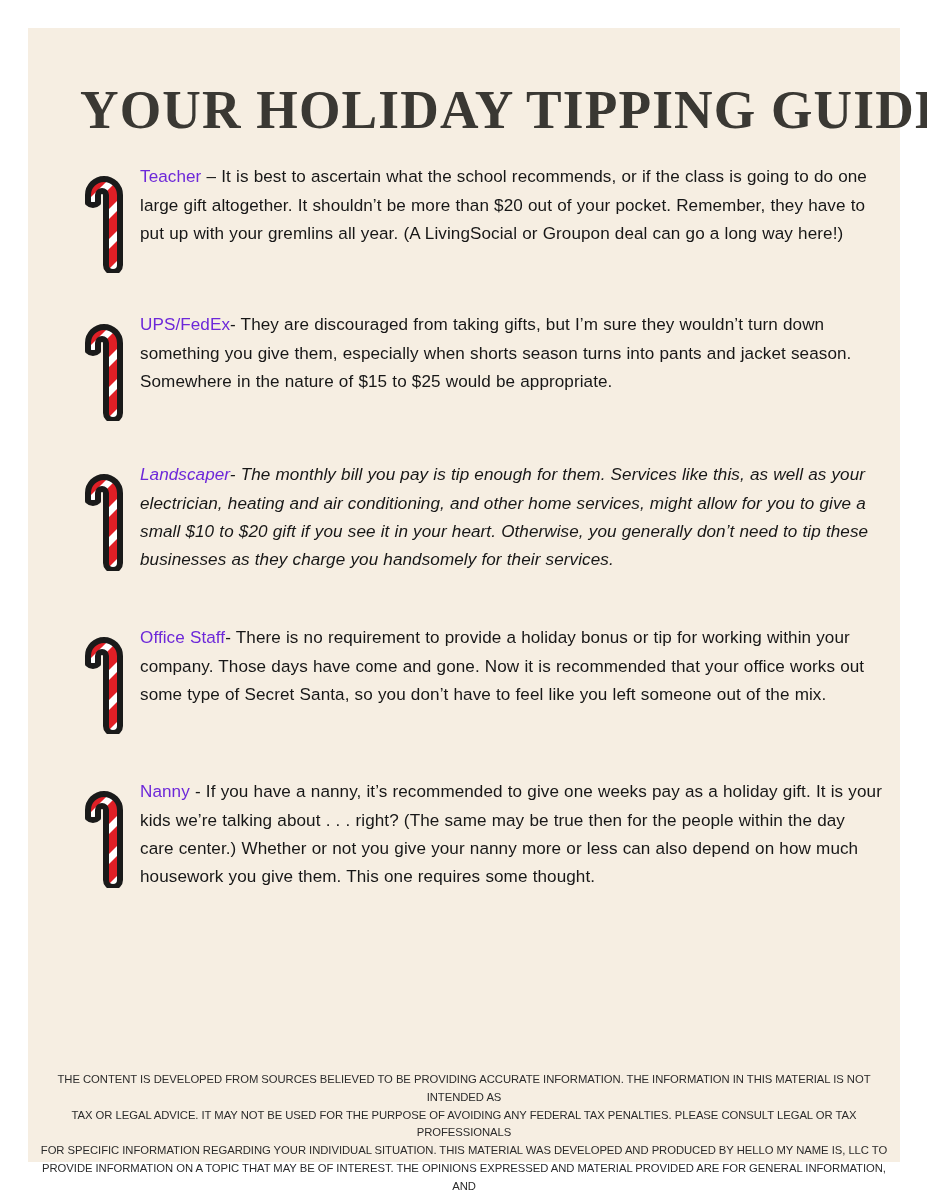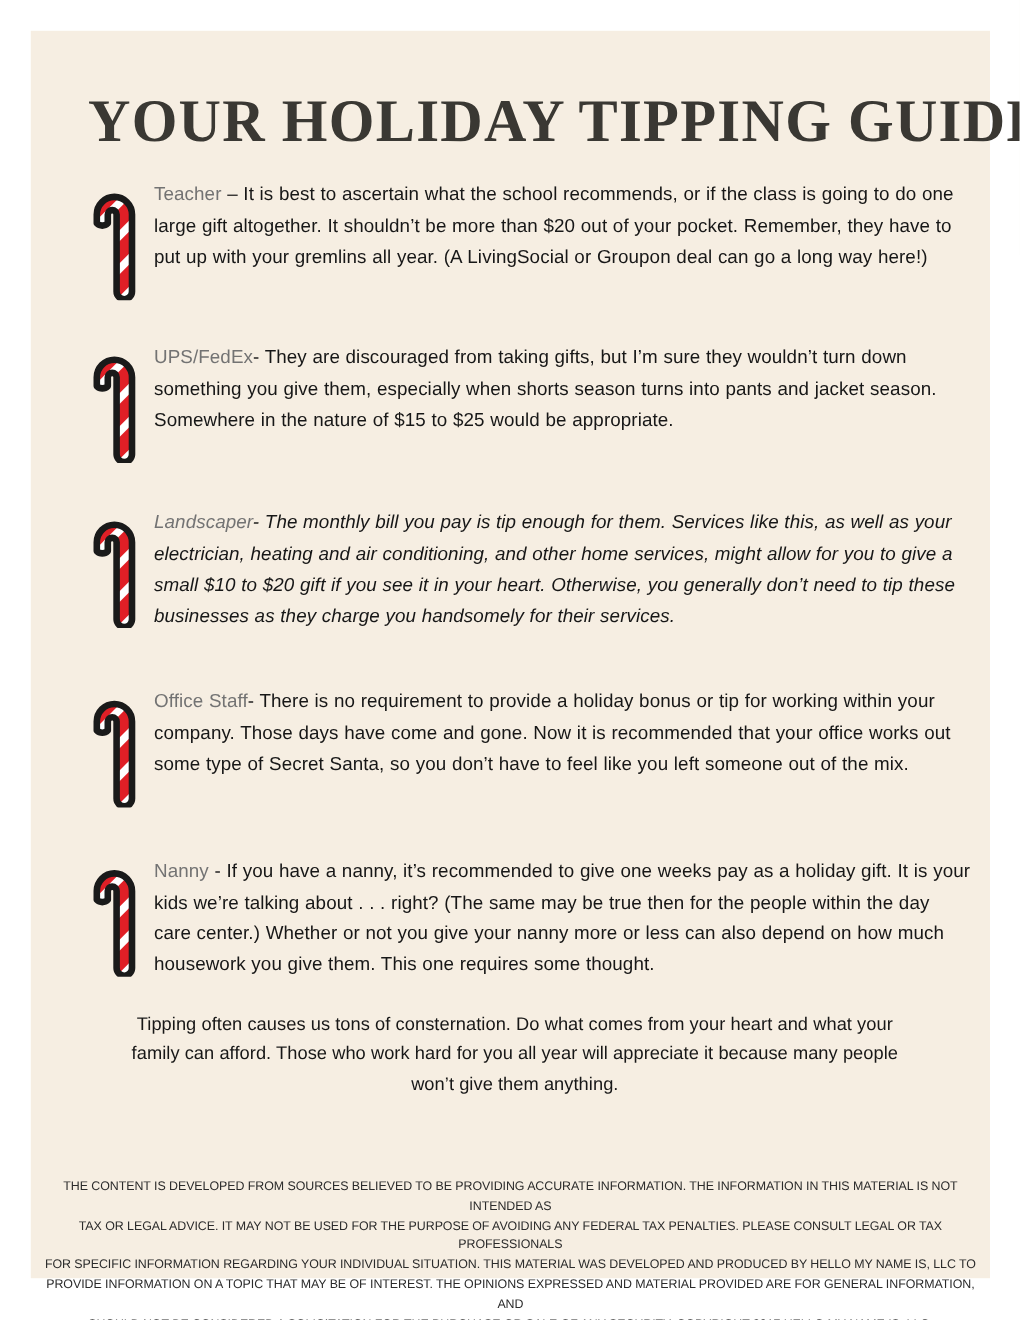--- a/index.html
+++ b/index.html
@@ -76,21 +76,21 @@
     margin-left: 112px;
     margin-right: 18px;
     font-family: "Liberation Sans", sans-serif;
     font-size: 17.1px;
     line-height: 28.4px;
     color: #171717;
     letter-spacing: 0.08px;
     word-spacing: 0.3px;
   }
   .sec-label {
-    color: #737373;
+    color: #6d28d9;
   }
 
   
   .section.s0 { min-height: 122px; margin-bottom: 26px; }
   .section.s1 { min-height: 118px; margin-bottom: 32px; margin-top: 26px; }
   .section.s2 { min-height: 146px; margin-bottom: 14px; font-style: italic; }
   .section.s3 { min-height: 118px; margin-bottom: 36px; }
   .section.s4 { min-height: 140px; margin-bottom: 0px; }
 
   
@@ -259,21 +259,20 @@
               </g>
             </g>
             <path d="M10 26 A16 16 0 0 1 42 26 L42 96 A7 7 0 0 1 28 96 L28 26 A4 4 0 0 0 20 26 L20 34 A7 7 0 0 1 10 34 Z" fill="none" stroke="#1a1a1a" stroke-width="6" stroke-linejoin="round"></path>
           </svg>
         </span>
         <p class="sec-text"><span class="sec-label">Nanny</span><span> - If you have a nanny, it’s recommended to give one weeks pay as a holiday gift. It is your kids we’re talking about . . . right? (The same may be true then for the people within the day care center.) Whether or not you give your nanny more or less can also depend on how much housework you give them. This one requires some thought.</span></p>
       </div>
 
     </div>
 
-    <p id="closing">Tipping often causes us tons of consternation. Do what comes from your heart and what your family can afford. Those who work hard for you all year will appreciate it because many people won’t give them anything.</p>
 
     <div id="footer">
       <p>THE CONTENT IS DEVELOPED FROM SOURCES BELIEVED TO BE PROVIDING ACCURATE INFORMATION.  THE INFORMATION IN THIS MATERIAL IS NOT INTENDED AS</p>
       <p>TAX OR LEGAL ADVICE. IT MAY NOT BE USED FOR THE PURPOSE OF AVOIDING ANY FEDERAL TAX PENALTIES.  PLEASE CONSULT LEGAL OR TAX PROFESSIONALS</p>
       <p>FOR SPECIFIC INFORMATION REGARDING YOUR INDIVIDUAL SITUATION.  THIS MATERIAL WAS DEVELOPED AND PRODUCED BY HELLO MY NAME IS, LLC TO</p>
       <p>PROVIDE INFORMATION ON A TOPIC THAT MAY BE OF INTEREST. THE OPINIONS EXPRESSED AND MATERIAL PROVIDED ARE FOR GENERAL INFORMATION, AND</p>
       <p>SHOULD NOT BE CONSIDERED A SOLICITATION FOR THE PURCHASE OR SALE OF ANY SECURITY.  COPYRIGHT 2017 HELLO MY NAME IS, LLC.</p>
     </div>
 
   </div>

